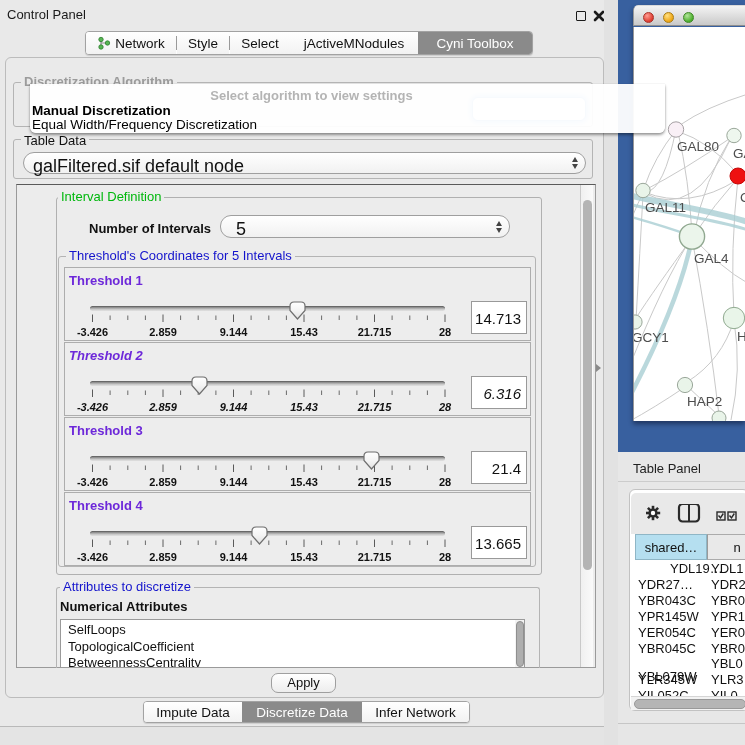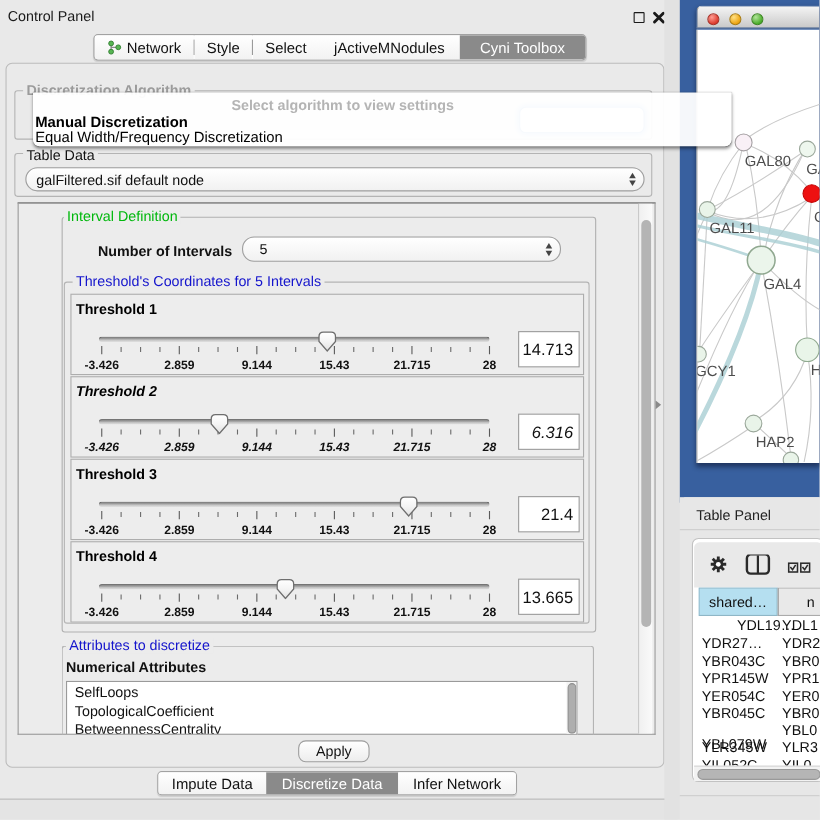--- a/index.html
+++ b/index.html
@@ -3,33 +3,33 @@
 <meta charset="utf-8">
 <style>
 html,body{margin:0;padding:0;width:745px;height:745px;overflow:hidden;
  font-family:"Liberation Sans",sans-serif;background:#e9e9e9;}
 *{box-sizing:border-box;}
 .abs{position:absolute;}
 
 .grp{position:absolute;border:1px solid #b4b4b4;border-radius:3px;}
 .grp .lbl{position:absolute;top:-8px;left:7px;padding:0 3px;font-size:13px;line-height:14px;background:#ececec;white-space:nowrap;}
 
-.combo{position:absolute;background:linear-gradient(#ffffff,#f1f1f1);border:1px solid #9f9f9f;border-radius:11px;font-size:13px;color:#111;}
+.combo{position:absolute;background:linear-gradient(#ffffff,#f1f1f1);border:1px solid #9f9f9f;border-radius:11px;font-size:18px;color:#111;}
 .combo .ctext{position:absolute;left:9px;top:3px;white-space:nowrap;}
 .arrows{position:absolute;width:7px;height:12px;}
 .arrows:before{content:"";position:absolute;left:0;top:0;border-left:3.5px solid transparent;border-right:3.5px solid transparent;border-bottom:5px solid #444;}
 .arrows:after{content:"";position:absolute;left:0;bottom:0;border-left:3.5px solid transparent;border-right:3.5px solid transparent;border-top:5px solid #444;}
 
 .seg{position:absolute;display:flex;background:#fdfdfd;border:1px solid #a2a2a2;border-radius:4px;overflow:hidden;box-shadow:0 1px 1px rgba(0,0,0,0.12);}
 .seg .s{font-size:13.5px;color:#111;display:flex;align-items:center;justify-content:center;background:linear-gradient(#ffffff,#f2f2f2);white-space:nowrap;}
 .seg .vsep{width:1px;height:14px;background:#9a9a9a;align-self:center;}
 .seg .s.on{background:#8a8a8a;color:#ffffff;}
 
 .tpan{position:absolute;left:64px;width:467px;height:74px;background:#ededed;border:1px solid #adadad;}
-.tpan .tl{position:absolute;left:4px;top:5px;font-size:13px;font-weight:bold;color:#000000;}
+.tpan .tl{position:absolute;left:4px;top:5px;font-size:13px;font-weight:bold;color:#6d28d9;}
 .track{position:absolute;left:25px;top:38px;width:355px;height:5px;border-radius:2.5px;background:linear-gradient(#828282,#c6c6c6 55%,#e3e3e3);border-top:1px solid #686868;}
 .vbox{position:absolute;left:406px;top:33px;width:56px;height:33px;background:#ffffff;border:1px solid #999999;font-size:15px;color:#111;text-align:right;padding:8px 5px 0 0;}
 .thumb{position:absolute;top:33px;width:17px;height:19px;}
 .tlabels{position:absolute;left:0;top:58px;width:467px;height:12px;font-size:11px;font-weight:bold;color:#111;}
 .tlabels span{position:absolute;transform:translateX(-50%);white-space:nowrap;}
 
 .vsb{position:absolute;background:linear-gradient(90deg,#f0f0f0,#fafafa);border-left:1px solid #c9c9c9;}
 .vsb .th{position:absolute;left:1.5px;width:9px;border-radius:5px;background:#b4b4b4;}
 </style>
 </head>

